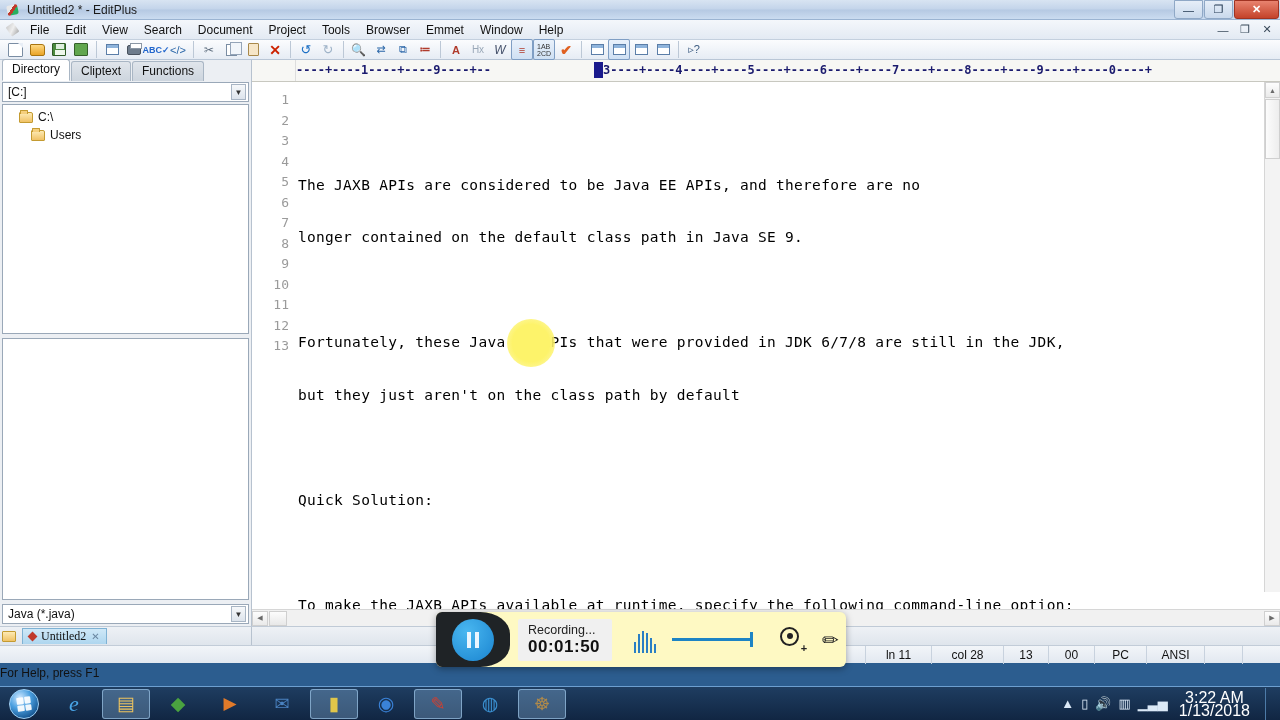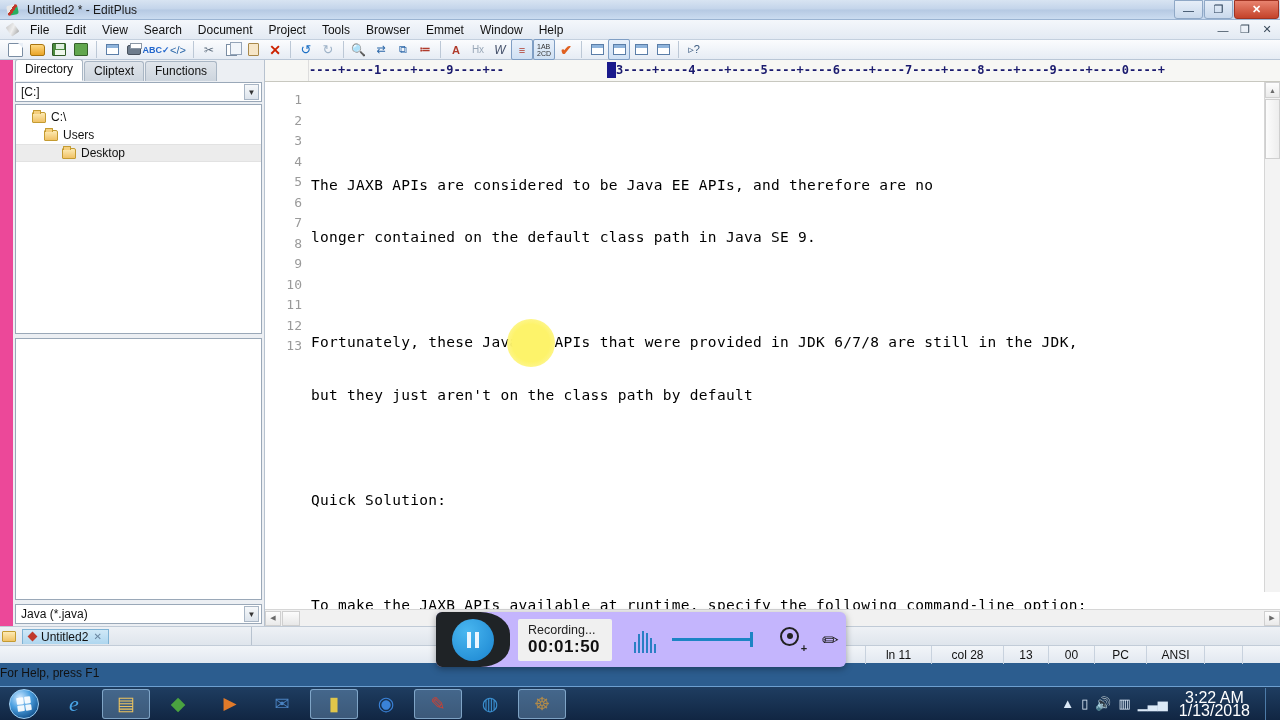--- a/index.html
+++ b/index.html
@@ -91,21 +91,21 @@
   .ic-undo{color:#1b6fc4;font-size:13px;}
   .ic-redo{color:#9fb3c8;font-size:13px;}
   .ic-find{color:#4b6a8c;font-size:12px;}
   .ic-blue{color:#2a66a8;font-size:11px;}
   .ic-red{color:#b03b2c;font-size:11px;font-weight:bold;}
   .ic-check{color:#e06020;font-size:14px;font-weight:bold;}
   .ic-win{width:13px;height:11px;background:#fff;border:1px solid #5b7ea8;}
   .ic-win::before{content:"";position:absolute;top:0;left:0;right:0;height:3px;background:#8fb4dc;}
 
   
-  .main { display:flex; height: 566px; background:#ec4899;padding-left:13px; }
+  .main { display:flex; height: 566px; background:#d946ef; }
 
   
   .left {
     width: 252px; background:#eceff3; border-right:1px solid #b7c2cf;
     display:flex; flex-direction:column;
   }
   .panel-tabs { display:flex; height:21px; padding-left:2px; background:#eceff3; align-items:flex-end; }
   .ptab {
     padding: 2px 9px 3px; font-size:12px; color:#111;
     border:1px solid #a9b6c4; border-bottom:none; background:linear-gradient(to bottom,#e0e5eb,#cdd5de);
@@ -187,41 +187,41 @@
   
   .docbar {
     height: 19px; background: linear-gradient(to bottom,#eef1f5,#dfe5ec);
     border-top:1px solid #c0cad6; display:flex; align-items:stretch;
   }
   .docbar-left { width:252px; display:flex; align-items:center; border-right:1px solid #b7c2cf; padding-left:2px;}
   .doc-folder { width:14px;height:11px;margin-right:6px;
     background:linear-gradient(to bottom,#fdeab4,#f0c265); border:1px solid #c49b31;border-radius:1px;}
   .doc-tab {
     display:flex; align-items:center; gap:5px; padding: 0 6px; font-size:12px; color:#111;
-    background: linear-gradient(to bottom,#cfe8f7,#aed6ef); border:1px solid #7fb2d4; border-bottom:none;
+    background: linear-gradient(to bottom,#cfe8f7,#aed6ef); border:1px solid #7fb2d4; border-bottom:none;font-family:Liberation Serif, serif;
   }
   .doc-dot { width:7px;height:7px;background:#c0392b; transform:rotate(45deg); }
   .doc-close { color:#6a86a0; font-size:10px; }
 
   
   .statusbar {
     height: 18px; background: linear-gradient(to bottom,#f2f5f9,#e2e8f0);
     border-top:1px solid #c2ccd8; display:flex; align-items:center;
     font-size:12px; color:#111;
   }
   .st-help { flex:1;margin-top:36px; }
   .st-cell {
     border-left:1px solid #c8d2de; height:18px; display:flex; align-items:center;
     justify-content:center; font-size:12px; color:#111;
   }
 
   
   .rec-widget {
     position:absolute; left:436px; top:612px; width:410px; height:55px;
-    background:#c4b5fd; border-radius:6px; box-shadow:0 2px 7px rgba(0,0,0,.35);
+    background:#fef9c3; border-radius:6px; box-shadow:0 2px 7px rgba(0,0,0,.35);
     display:flex; align-items:center; z-index:50;
   }
   .rec-pausebox {
     width:74px;height:55px;background:#1f2326;border-radius:6px 40% 40% 6px;
     display:flex;align-items:center;justify-content:center; margin-right:4px;
   }
   .rec-pause {
     width:42px;height:42px;border-radius:50%;
     background:radial-gradient(circle at 35% 30%,#49b7f0,#1a84d0);
     display:flex;align-items:center;justify-content:center; gap:4px;
@@ -423,24 +423,20 @@
     </div>
 
     <div class="tree">
       <div class="tnode" style="padding-left:16px;">
         <span class="folder"></span>
         <span>C:\</span>
       </div>
       <div class="tnode" style="padding-left:28px;">
         <span class="folder"></span>
         <span>Users</span>
-      </div>
-      <div class="tnode sel" style="padding-left:46px;">
-        <span class="folder"></span>
-        <span>Desktop</span>
       </div>
     </div>
 
     <div class="lower-box"></div>
 
     <div class="filter-combo">
       <span>Java (*.java)</span>
       <span class="combo-arrow">▼</span>
     </div>
   </div>

